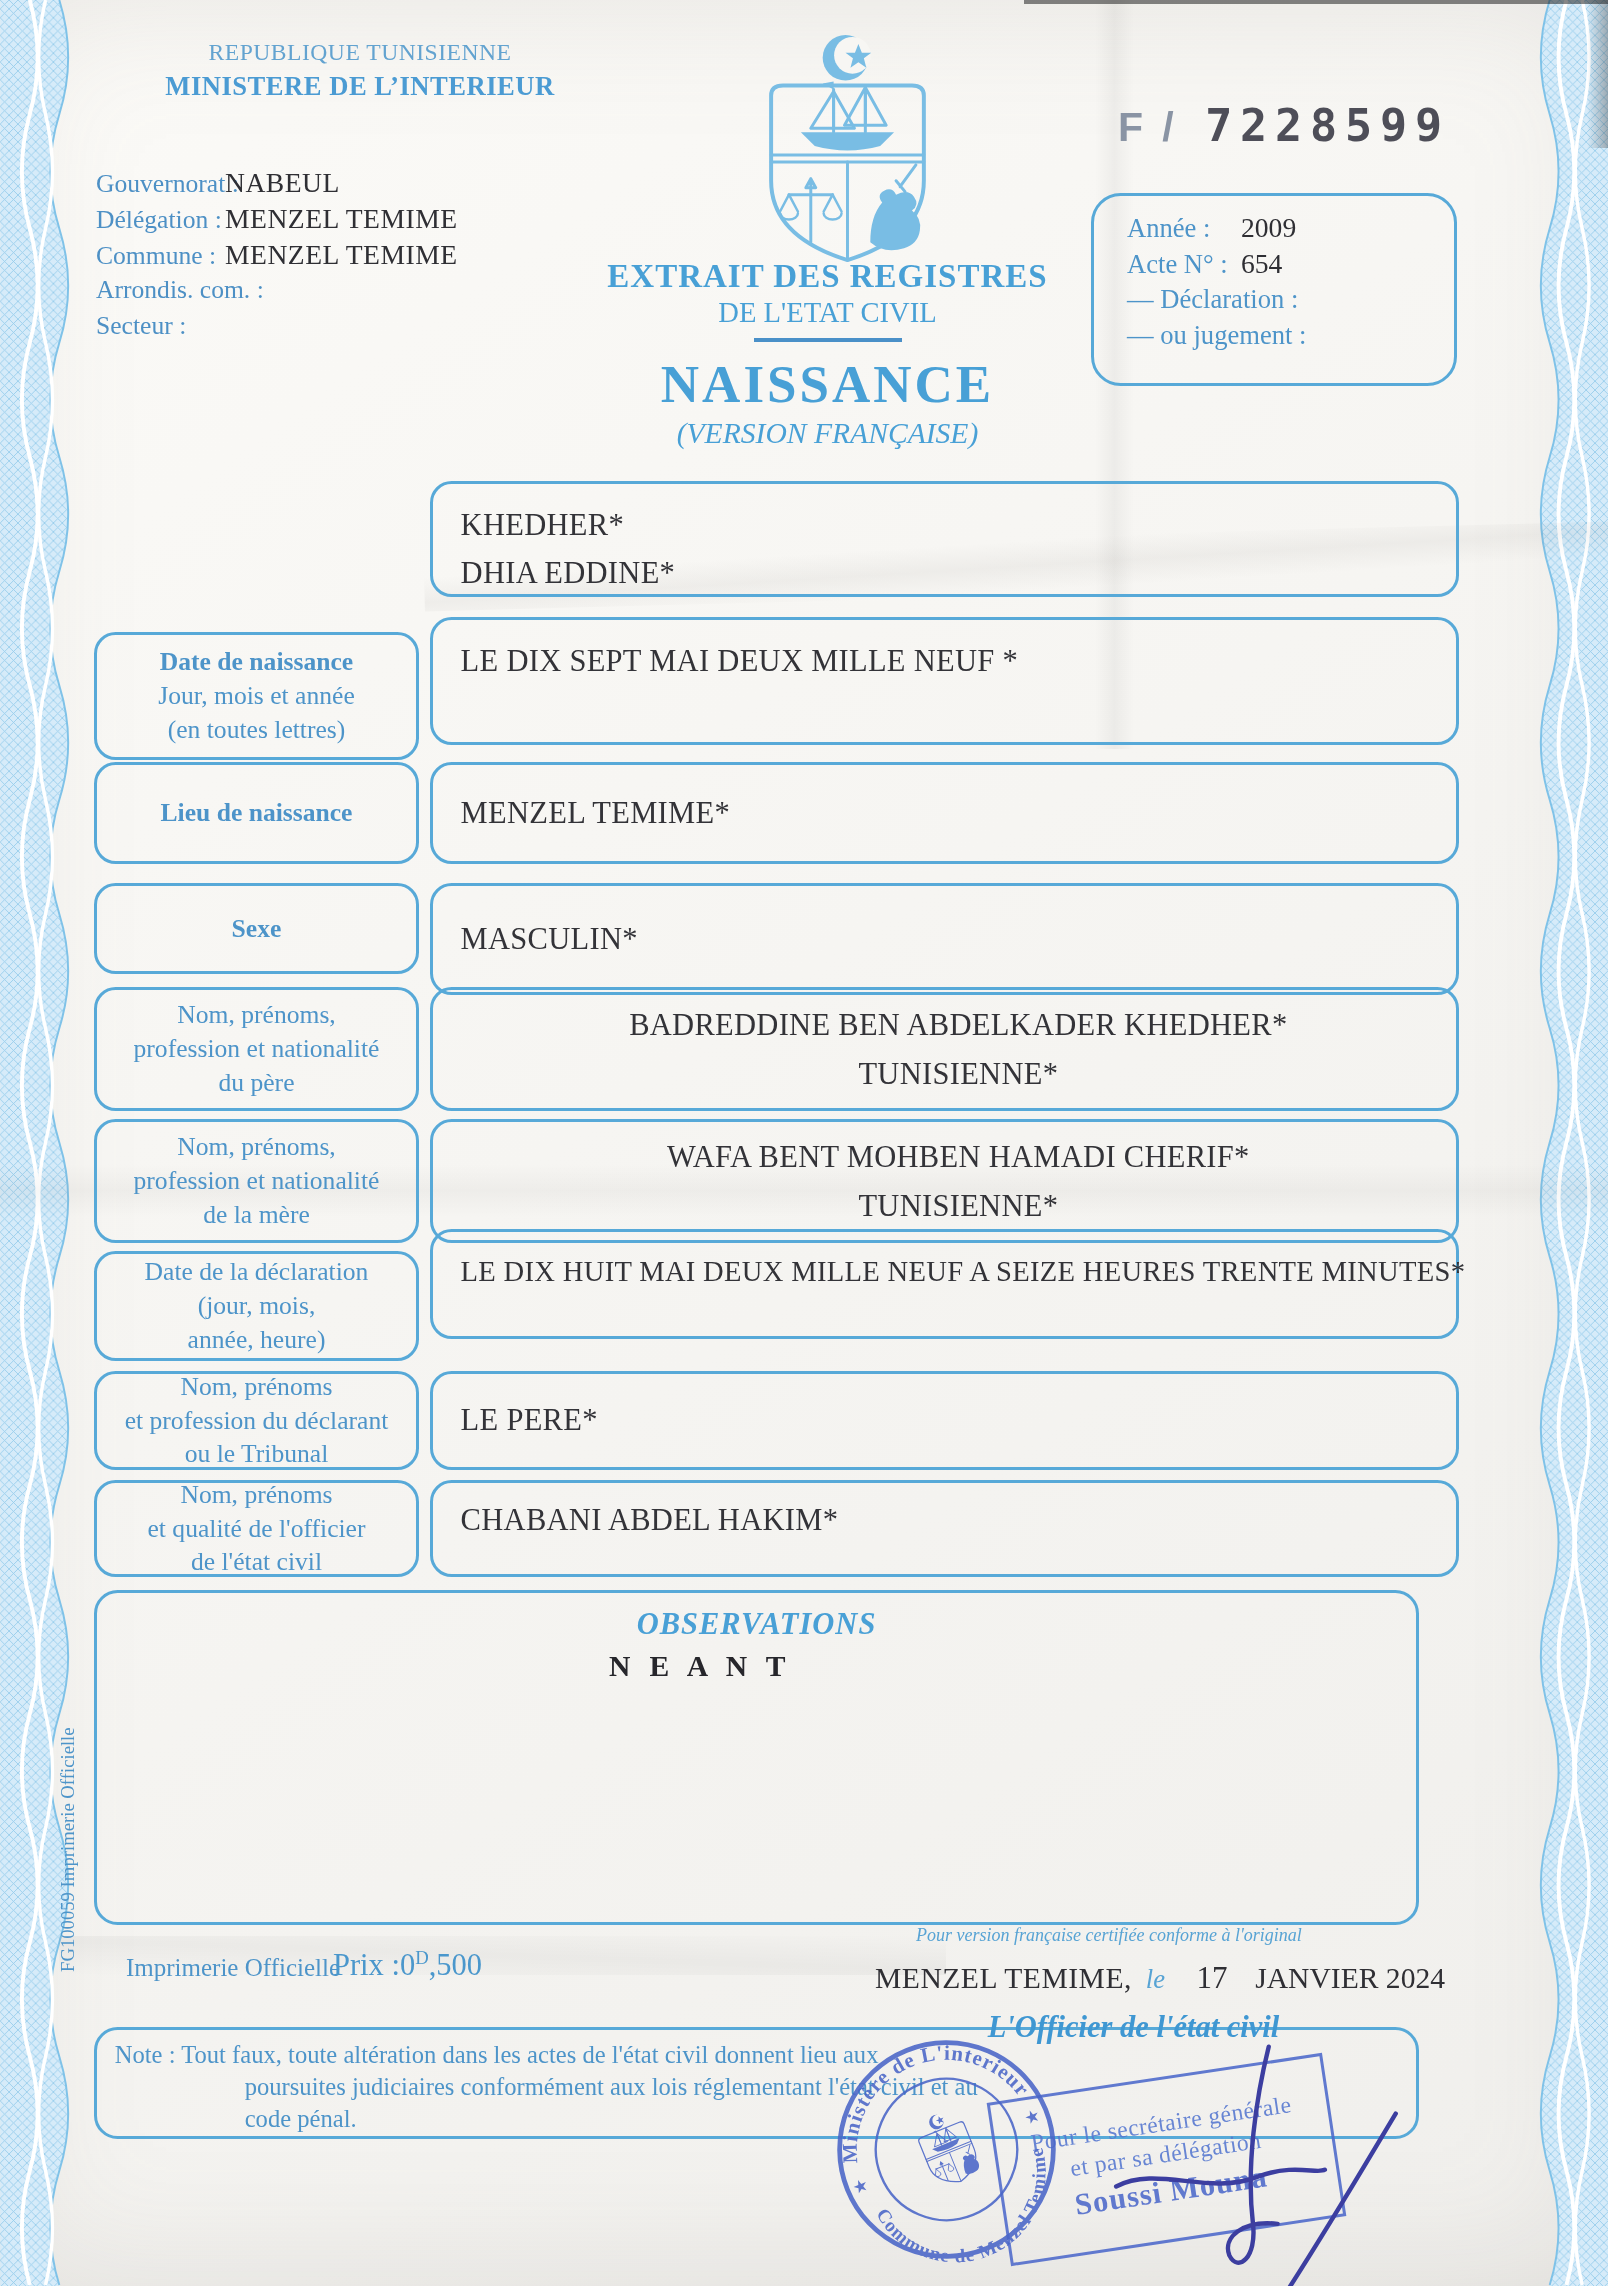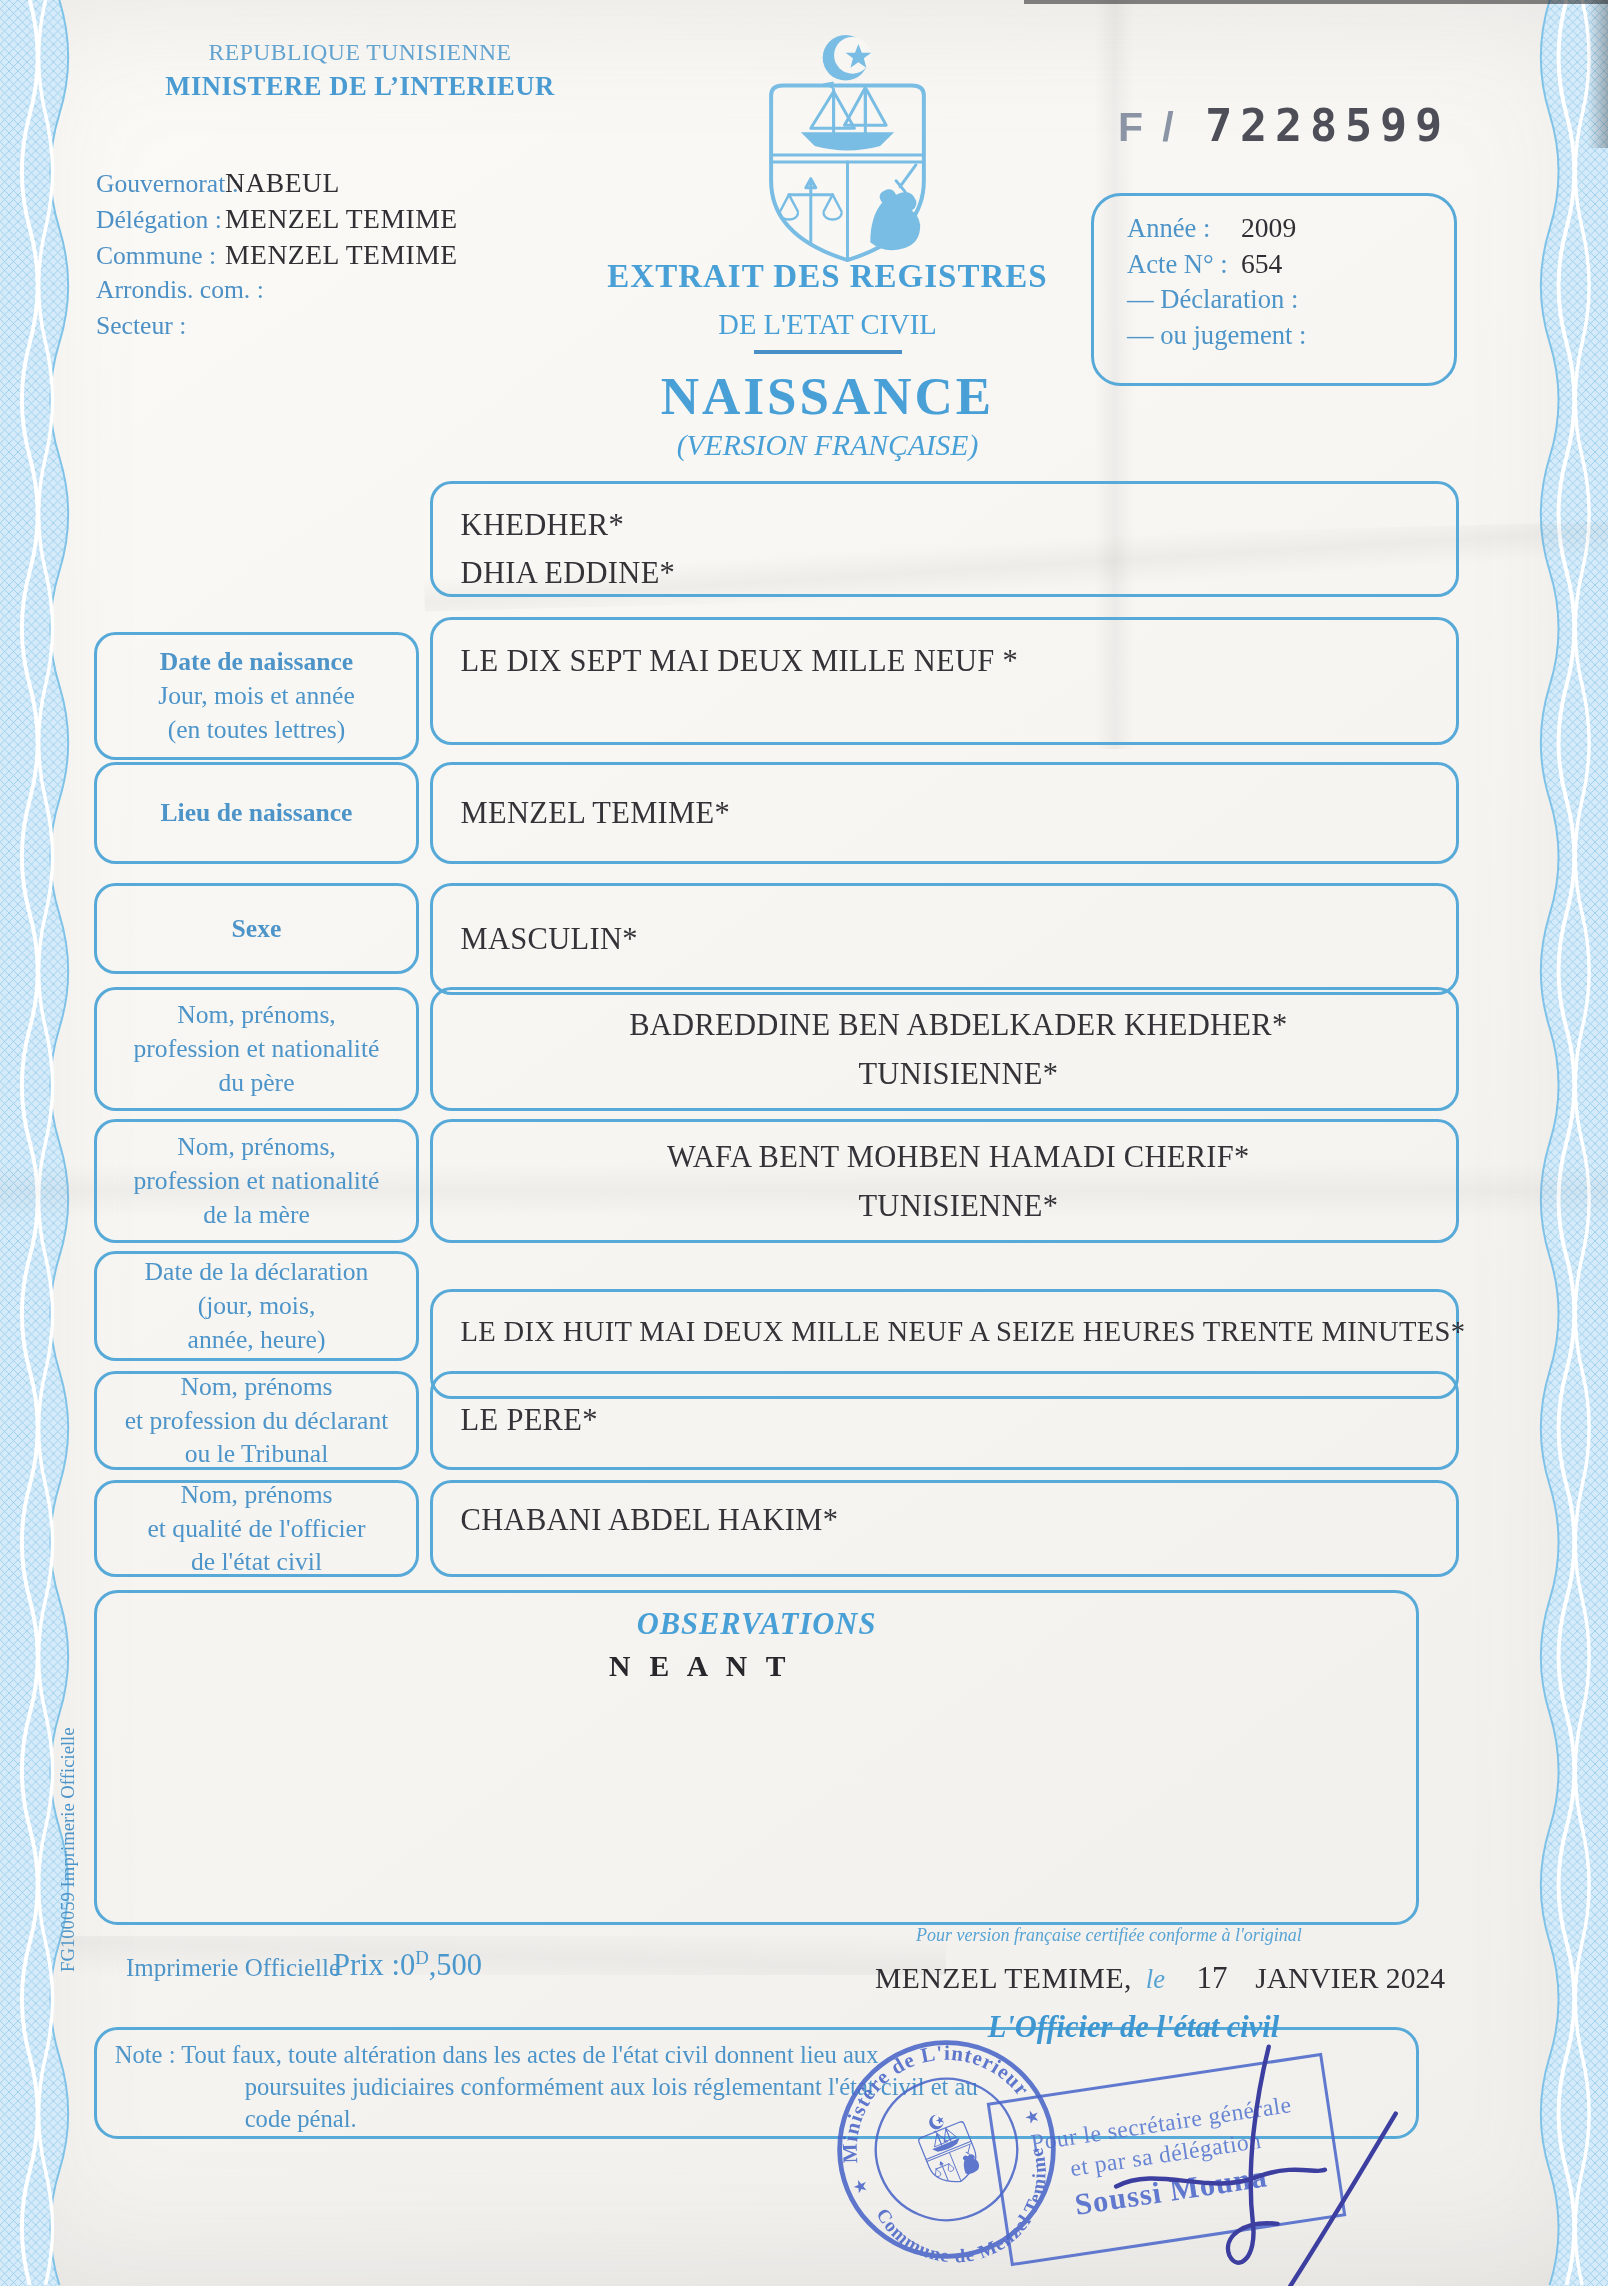--- a/index.html
+++ b/index.html
@@ -19,21 +19,21 @@
   .hdr-left{left:148px;top:39px;width:424px;text-align:center;}
   .republic{font-size:23.6px;color:#63a3d0;letter-spacing:0.5px;text-align:center;}
   .ministry{font-size:26.6px;font-weight:bold;color:#4b9bd3;margin-top:4.9px;letter-spacing:0.5px;}
   .admin{left:96px;top:167px;}
   .admin-row{display:flex;height:36px;align-items:baseline;}
   .admin-label{display:inline-block;width:129px;font-size:25.6px;color:#4d90c5;white-space:nowrap;}
   .admin-value{font-size:27.6px;color:#2f2f34;letter-spacing:0.5px;white-space:nowrap;}
   .emblem{left:731px;top:29.6px;color:#79bde4;}
   .titles{left:547px;top:258px;width:561px;text-align:center;color:#48a0d6;}
   .t1{font-size:33px;font-weight:bold;letter-spacing:1px;}
-  .t2{font-size:28.6px;margin-top:14px;}
+  .t2{font-size:28.6px;margin-top:2px;}
   .t-rule{width:148px;height:3.9px;background:#4a90c8;margin:8.9px auto 0;}
   .t-main{font-size:53px;font-weight:bold;letter-spacing:3px;margin-top:11.8px;}
   .t-sub{font-size:29.6px;font-style:italic;margin-top:3.9px;}
   .serial{left:1118px;top:99px;display:flex;align-items:baseline;}
   .serial-f{font-family:"Liberation Sans",sans-serif;font-size:41px;font-weight:bold;color:#8a94a4;letter-spacing:3.9px;}
   .serial-n{font-family:"DejaVu Sans Mono",monospace;font-size:45px;font-weight:bold;color:#4e4e58;letter-spacing:7.9px;margin-left:27.6px;}
   .act-box{left:1091px;top:193px;width:366px;height:193px;border:3px solid #57a9d8;border-radius:29.6px;padding:15.8px 0 0 33px;box-sizing:border-box;}
   .act-row{height:36px;}
   .act-label{display:inline-block;width:110px;font-size:26.6px;color:#4d94c9;}
   .act-value{font-size:27.6px;color:#2f2f34;}
@@ -257,21 +257,21 @@
   <div class="abs valbox v-split" style="top:1119px;height:124px;">
     <span>WAFA BENT MOHBEN HAMADI CHERIF*</span>
     <span>TUNISIENNE*</span>
   </div>
 
   <div class="abs lblbox" style="top:1251px;height:110px;">
     <span>Date de la déclaration</span>
     <span>(jour, mois,</span>
     <span>année, heure)</span>
   </div>
-  <div class="abs valbox v-top" style="top:1289px;height:110px;font-size:28.6px;white-space:nowrap;">
+  <div class="abs valbox v-top" style="top:1229px;height:110px;font-size:28.6px;white-space:nowrap;">
     <span>LE DIX HUIT MAI  DEUX MILLE NEUF  A SEIZE HEURES TRENTE MINUTES*</span>
   </div>
 
   <div class="abs lblbox" style="top:1371px;height:99px;">
     <span>Nom, prénoms</span>
     <span>et profession du déclarant</span>
     <span>ou le Tribunal</span>
   </div>
   <div class="abs valbox v-center" style="top:1371px;height:99px;">
     <span>LE PERE*</span>

